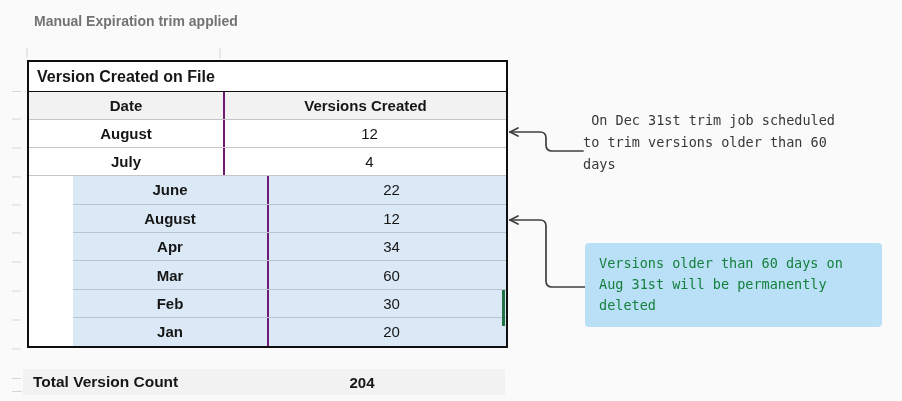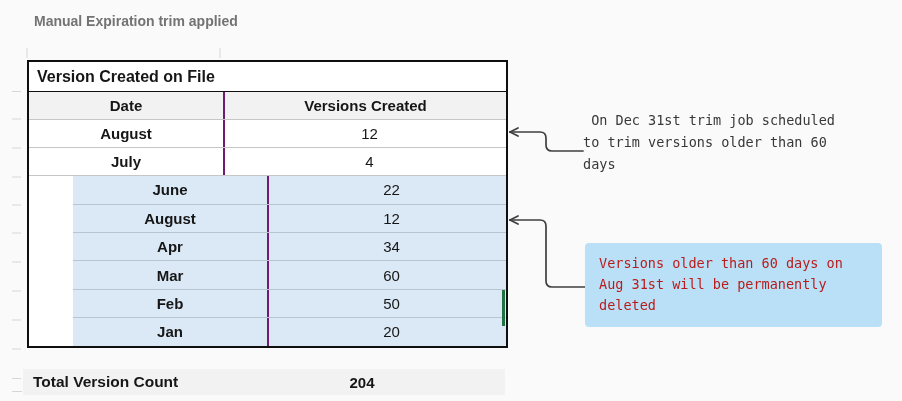--- a/index.html
+++ b/index.html
@@ -54,21 +54,21 @@
     position:absolute;left:583px;top:109px;
     font-family:"DejaVu Sans Mono", monospace;
     font-size:13.5px;line-height:22px;color:#383838;
     white-space:pre;
   }
   .note2{
     position:absolute;left:585px;top:243px;width:297px;height:84px;
     background:#b9e0f6;border-radius:4px;
     box-sizing:border-box;padding:10px 0 0 14px;
     font-family:"DejaVu Sans Mono", monospace;
-    font-size:13.5px;line-height:21px;color:#b91c1c;
+    font-size:13.5px;line-height:21px;color:#15803d;
     white-space:pre;
   }
   .arrows{position:absolute;left:0;top:0;pointer-events:none;}
 </style>
 </head>
 <body>
 
 <div class="canvas">
 
   <div class="page-title">Manual Expiration trim applied</div>
@@ -131,21 +131,21 @@
     <div class="t-row blue">
       <div class="cell c1 month">Apr</div>
       <div class="cell c2 num">34</div>
     </div>
     <div class="t-row blue">
       <div class="cell c1 month">Mar</div>
       <div class="cell c2 num">60</div>
     </div>
     <div class="t-row blue">
       <div class="cell c1 month">Feb</div>
-      <div class="cell c2 num">50</div>
+      <div class="cell c2 num">30</div>
     </div>
     <div class="t-row blue">
       <div class="cell c1 month">Jan</div>
       <div class="cell c2 num">20</div>
     </div>
   </div>
 
   <div class="t-total">
     <div class="cell c1">Total Version Count</div>
     <div class="cell c2">204</div>

